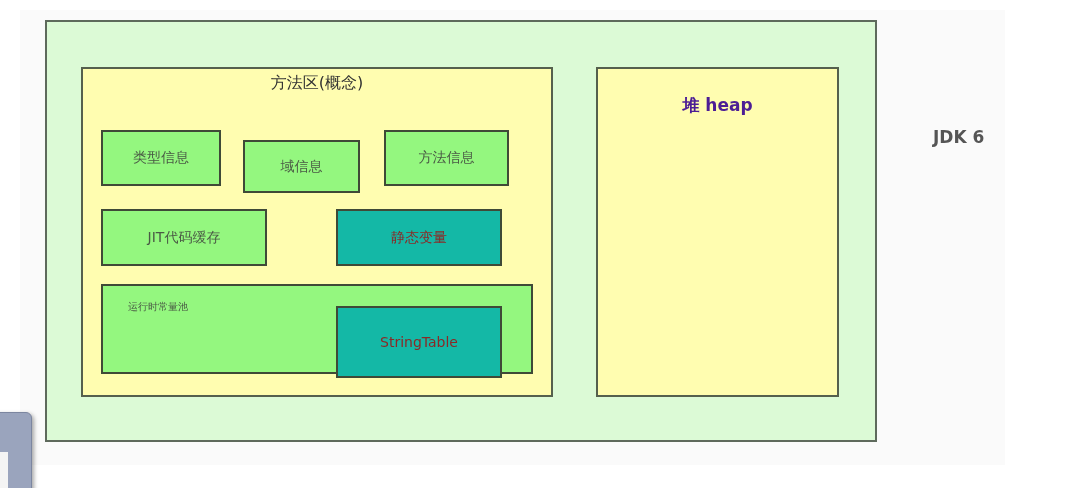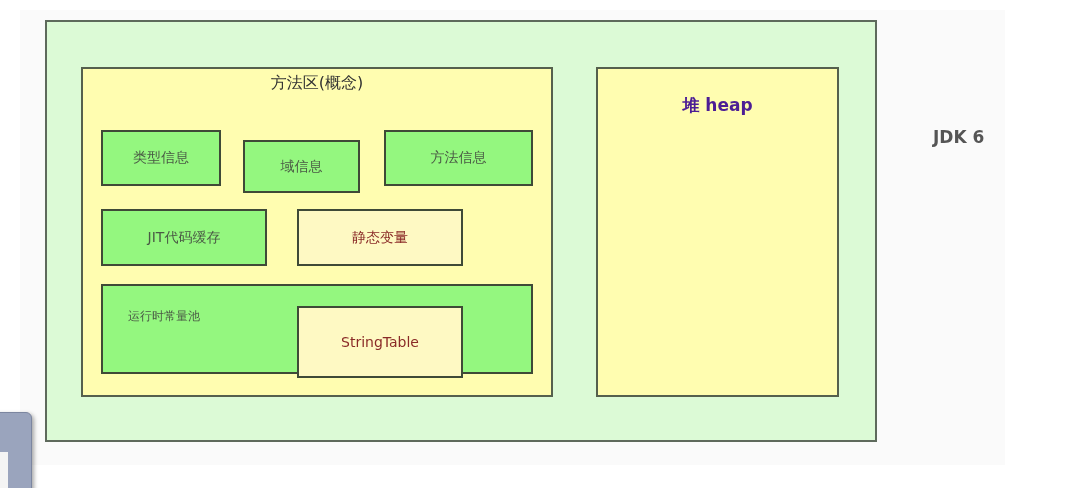--- a/index.html
+++ b/index.html
@@ -36,23 +36,23 @@
   .jdk {
     position:absolute; left:933px; top:114px;
     font-weight:bold; font-size:17px; color:#555;margin-top:13px;
   }
   .box {
     position:absolute; box-sizing:border-box; border:2px solid #3f4a37;
     display:flex; align-items:center; justify-content:center;
     font-size:14px; color:#4a5a45;
   }
   .green { background:#94f77f; }
-  .red { background:#fef9c3; color:#8a2a27; }
+  .red { background:#14b8a6; color:#8a2a27;margin-left:39px; }
   .rcp-label {
-    position:absolute; left:128px; top:300px; font-size:12px; color:#4a5a45;margin-top:8px;
+    position:absolute; left:128px; top:300px; font-size:10px; color:#4a5a45;
   }
   .window-frag {
     position:absolute; left:-10px; top:412px; width:40px; height:90px;
     background:#9aa4bd; border:1px solid #7c86a0; border-radius:6px;
     box-shadow:2px 2px 4px rgba(0,0,0,0.35);
   }
   .window-frag-inner {
     position:absolute; left:-10px; top:452px; width:18px; height:40px;
     background:#f4f4f4;
   }
@@ -68,21 +68,21 @@
 <div class="ma-title">
   <div>方法区(概念)</div>
 </div>
 
 <div class="box green" style="left:101px; top:130px; width:120px; height:56px;">
   <span>类型信息</span>
 </div>
 <div class="box green" style="left:243px; top:140px; width:117px; height:53px;">
   <span>域信息</span>
 </div>
-<div class="box green" style="left:384px; top:130px; width:149px; height:56px;">
+<div class="box green" style="left:384px; top:130px; width:125px; height:56px;">
   <span>方法信息</span>
 </div>
 
 <div class="box green" style="left:101px; top:209px; width:166px; height:57px;align-items:center;">
   <span>JIT代码缓存</span>
 </div>
 <div class="box red" style="left:297px; top:209px; width:166px; height:57px;">
   <span>静态变量</span>
 </div>
 

